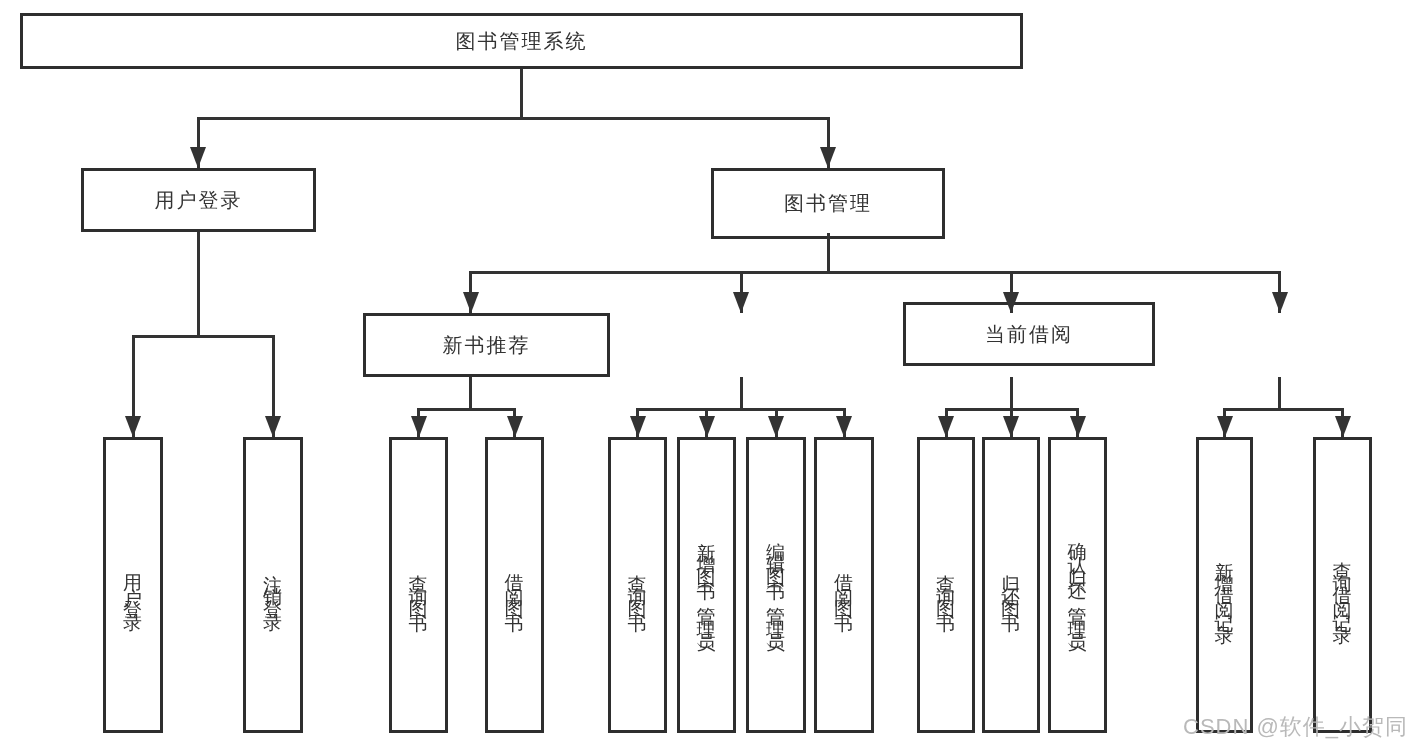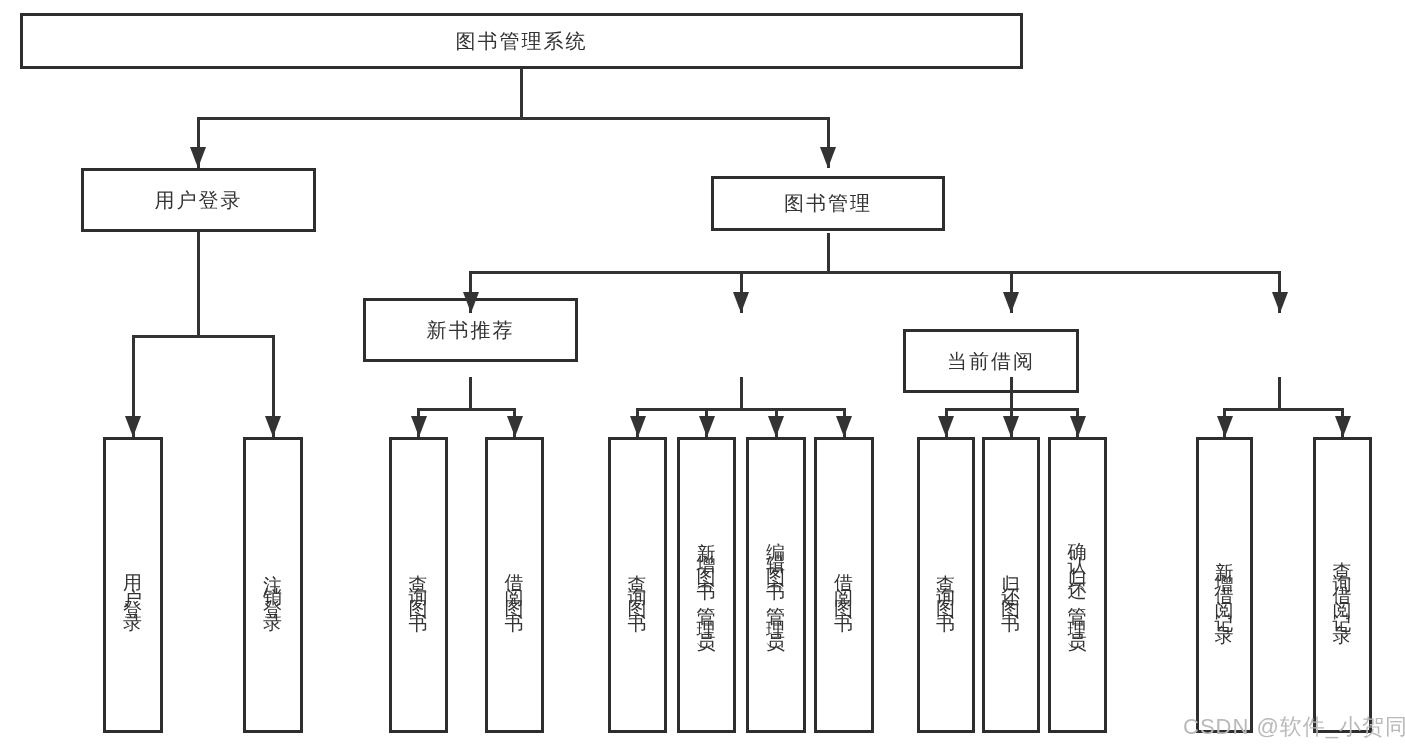--- a/index.html
+++ b/index.html
@@ -34,24 +34,24 @@
   }
 </style>
 </head>
 <body>
 
 <div class="canvas">
 
   <div class="node h" style="left:20px;top:13px;width:1003px;height:56px">图书管理系统</div>
 
   <div class="node h" style="left:81px;top:168px;width:235px;height:64px">用户登录</div>
-  <div class="node h" style="left:711px;top:176px;width:234px;height:55px">图书管理</div>
+  <div class="node h" style="left:711px;top:168px;width:234px;height:71px">图书管理</div>
 
-  <div class="node h" style="left:363px;top:298px;width:215px;height:64px">新书推荐</div>
-  <div class="node h" style="left:903px;top:329px;width:176px;height:64px">当前借阅</div>
+  <div class="node h" style="left:363px;top:313px;width:247px;height:64px">新书推荐</div>
+  <div class="node h" style="left:903px;top:302px;width:252px;height:64px">当前借阅</div>
 
   <div class="node v" style="left:103px;top:437px;width:60px;height:296px">用户登录</div>
   <div class="node v" style="left:243px;top:437px;width:60px;height:296px">注销登录</div>
 
   <div class="node v" style="left:389px;top:437px;width:59px;height:296px">查询图书</div>
   <div class="node v" style="left:485px;top:437px;width:59px;height:296px">借阅图书</div>
 
   <div class="node v" style="left:608px;top:437px;width:59px;height:296px">查询图书</div>
   <div class="node v" style="left:677px;top:437px;width:59px;height:296px">新增图书（管理员）</div>
   <div class="node v" style="left:746px;top:437px;width:60px;height:296px">编辑图书（管理员）</div>

